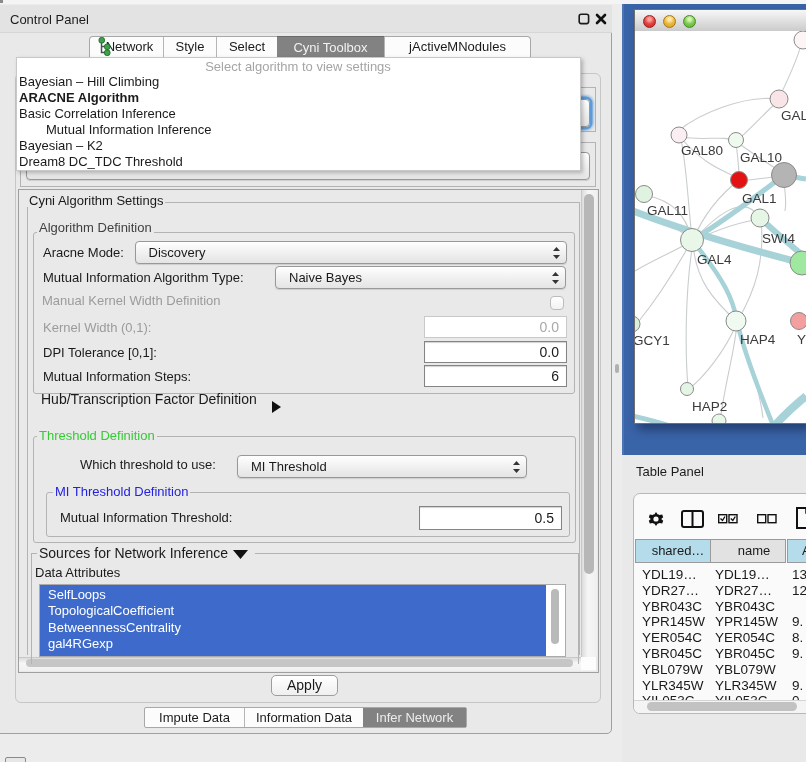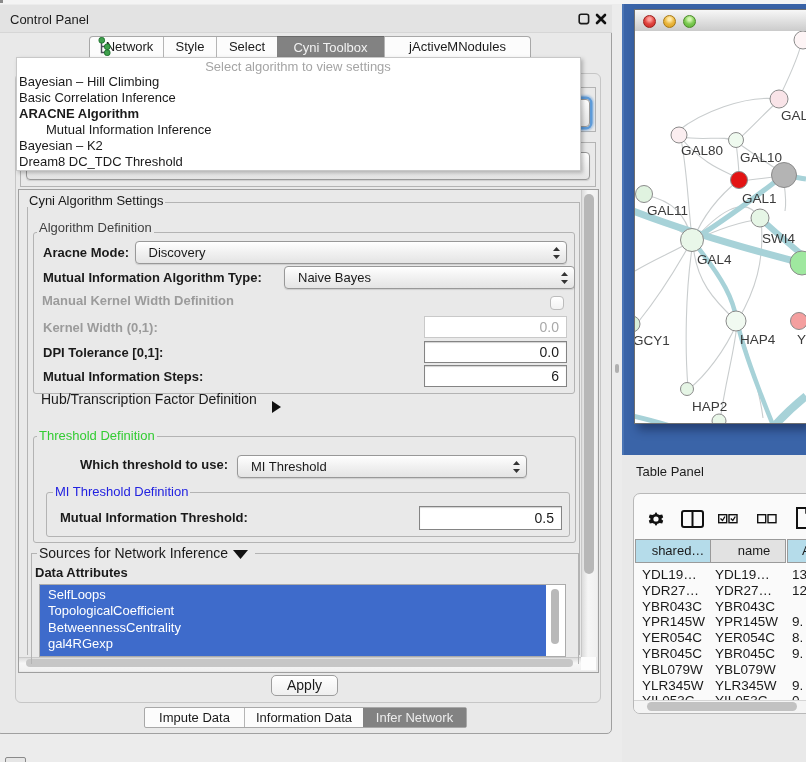--- a/index.html
+++ b/index.html
@@ -1,16 +1,16 @@
 <!DOCTYPE html>
 <html><head><meta charset="utf-8"><style>
 html,body{margin:0;padding:0;}
 body{width:806px;height:762px;background:#ececec;font-family:"Liberation Sans",sans-serif;position:relative;overflow:hidden;font-size:13px;color:#1a1a1a;}
 .abs{position:absolute;}
-.b{font-weight:bold;}
+.b{font-weight:normal;}
 .gray{color:#9b9b9b;}
 .grp{position:absolute;border:1px solid #b3b3b3;border-radius:3px;}
 .grplab{position:absolute;background:#e9e9e9;padding:0 2px;line-height:13px;}
 .combo{position:absolute;border:1px solid #989898;border-radius:4px;background:linear-gradient(#ffffff,#f2f2f2 45%,#e4e4e4);box-shadow:0 1px 1px rgba(0,0,0,0.12);}
 .combo .txt{position:absolute;left:13px;top:0;bottom:0;display:flex;align-items:center;}
 .carrows{position:absolute;right:5px;top:50%;margin-top:-6px;width:9px;height:12px;}
 .field{position:absolute;background:#fff;text-align:right;display:flex;align-items:center;justify-content:flex-end;padding-right:7px;box-sizing:border-box;font-size:14px;}
 .fe{border:1px solid #848484;box-shadow:inset 0 1px 1px rgba(0,0,0,0.18);}
 .fd{border:1px solid #c9c9c9;color:#a9a9a9;}
 .lab{position:absolute;white-space:nowrap;line-height:14px;}
@@ -69,21 +69,21 @@
 <div class="lab b" style="left:43px;top:246px;">Aracne Mode:</div>
 <div class="combo" style="left:134.5px;top:241px;width:430px;height:21px;">
     <div class="txt">Discovery</div>
     <svg class="carrows" viewBox="0 0 9 12">
       <path d="M4.5 0 L8 4 L1 4 Z" fill="#333"></path>
       <path d="M4.5 12 L8 8 L1 8 Z" fill="#333"></path>
     </svg>
   </div>
 
 <div class="lab b" style="left:43px;top:271px;">Mutual Information Algorithm Type:</div>
-<div class="combo" style="left:284px;top:266px;width:289px;height:21px;">
+<div class="combo" style="left:275px;top:266px;width:289px;height:21px;">
     <div class="txt">Naive Bayes</div>
     <svg class="carrows" viewBox="0 0 9 12">
       <path d="M4.5 0 L8 4 L1 4 Z" fill="#333"></path>
       <path d="M4.5 12 L8 8 L1 8 Z" fill="#333"></path>
     </svg>
   </div>
 
 <div class="lab b gray" style="left:42px;top:294px;">Manual Kernel Width Definition</div>
 <div class="abs" style="left:550px;top:296px;width:14px;height:14px;border:1.5px solid #bcbcbc;border-radius:4px;background:linear-gradient(#ffffff,#f2f2f2);box-sizing:border-box;"></div>
 
@@ -136,22 +136,22 @@
   <div style="width:99px;line-height:19px;text-align:center;border-right:1px solid #b5b5b5;">Impute Data</div>
   <div style="width:118px;line-height:19px;text-align:center;">Information Data</div>
   <div style="flex:1;line-height:19px;text-align:center;background:#828282;color:#ededed;">Infer Network</div>
 </div>
 
 <div class="abs" style="left:5px;top:757px;width:19px;height:10px;border:1.5px solid #8a8a8a;border-radius:2px;background:#e6e6e6;"></div>
 
 <div class="abs" id="popup" style="left:15.5px;top:57px;width:565px;height:114px;background:#fff;border:1px solid #c8c8c8;box-shadow:2px 2px 4px rgba(0,0,0,0.25);box-sizing:border-box;">
   <div style="text-align:center;color:#a5a5a5;height:16px;line-height:17px;">Select algorithm to view settings</div>
   <div style="padding-left:2.5px;height:16px;line-height:16px;">Bayesian – Hill Climbing</div>
+  <div style="padding-left:2.5px;height:16px;line-height:16px;font-weight:bold;">ARACNE Algorithm</div>
   <div style="padding-left:2.5px;height:16px;line-height:16px;">Basic Correlation Inference</div>
-  <div style="padding-left:2.5px;height:16px;line-height:16px;font-weight:bold;">ARACNE Algorithm</div>
   <div style="padding-left:2.5px;height:16px;line-height:16px;margin-left:27px;">Mutual Information Inference</div>
   <div style="padding-left:2.5px;height:16px;line-height:16px;">Bayesian – K2</div>
   <div style="padding-left:2.5px;height:16px;line-height:16px;">Dream8 DC_TDC Threshold</div>
 </div>
 
 <div class="abs" style="left:615px;top:364px;width:4px;height:9px;background:#b0b0b0;border-radius:2px;"></div>
 <div class="abs" style="left:622px;top:4px;width:184px;height:451px;background:#3a64a8;"></div>
 <div class="abs" style="left:622px;top:4px;width:2px;height:451px;background:#4a74b4;"></div>
 
 <div class="abs" style="left:634px;top:9px;width:172px;height:415px;border:1px solid #6f6f6f;border-right:none;box-sizing:border-box;box-shadow:4px 6px 9px rgba(10,20,50,0.45);background:#fff;"></div>

